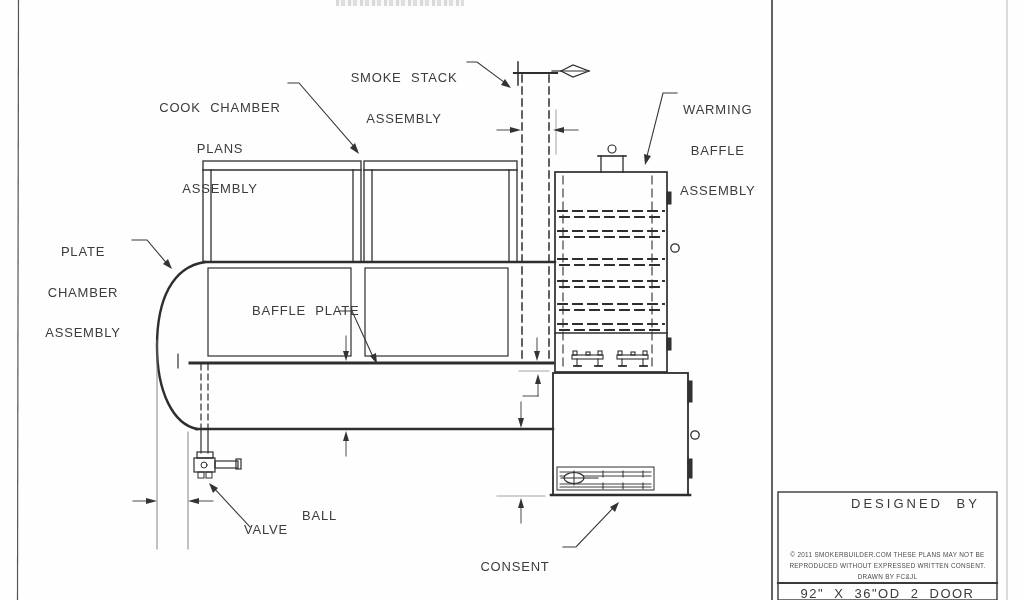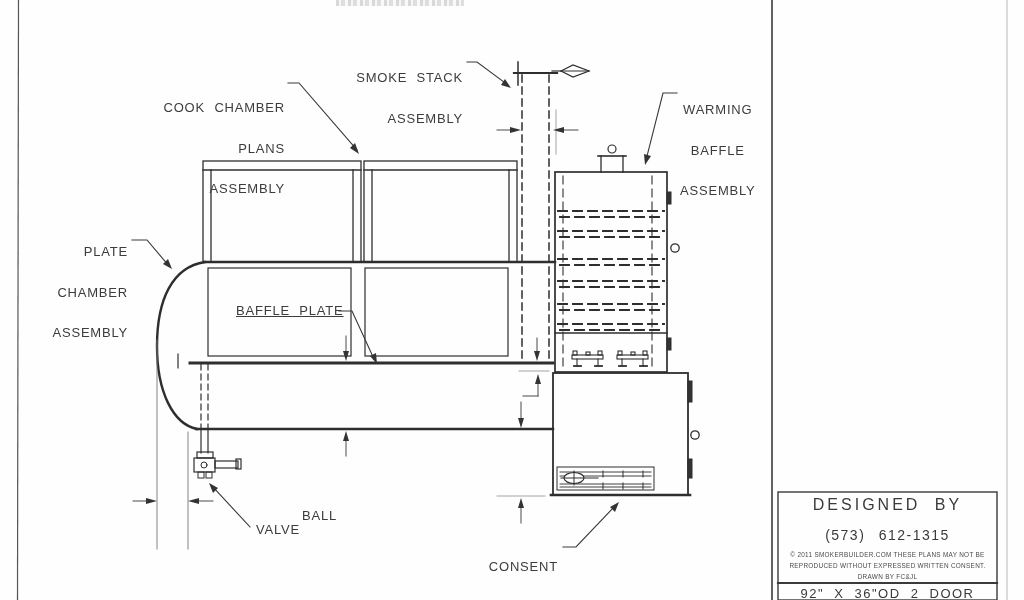--- a/index.html
+++ b/index.html
@@ -1,22 +1,22 @@
 <!DOCTYPE html>
 <html><head>
 <meta charset="utf-8">
 <style>
   html,body{margin:0;padding:0;}
   body{background:#e9e9e9;font-family:"Liberation Sans",sans-serif;}
   #sheet{position:relative;width:1024px;height:600px;background:#fefefe;overflow:hidden;}
   #linework{position:absolute;left:0;top:0;width:1024px;height:600px;}
   .lbl{position:absolute;color:#3c3c3c;font-size:13px;letter-spacing:.8px;word-spacing:5px;line-height:13.5px;white-space:pre;text-align:center;}
-  .lbl.r{text-align:right;}
+  .lbl.r{}
   .tb{position:absolute;left:778px;width:219px;text-align:center;color:#3a3a3a;white-space:nowrap;}
-  .tb.designed{top:496px;font-size:16px;letter-spacing:3px;word-spacing:7px;}
+  .tb.designed{top:496px;font-size:13px;letter-spacing:3px;word-spacing:7px;margin-left:28px;}
   .tb.company{top:508px;font-size:17.5px;letter-spacing:1px;}
   .tb.phone{top:527px;font-size:14px;letter-spacing:1.5px;word-spacing:8px;}
   .tb.copy{font-size:6.4px;letter-spacing:.3px;color:#4a4a4a;}
   .tb.model{top:586px;font-size:13px;letter-spacing:1.5px;word-spacing:5px;}
   .watermark{position:absolute;left:336px;top:0;width:128px;height:6px;opacity:.32;
     background:repeating-linear-gradient(90deg,#8a8a8a 0 3px,#e6e6e6 3px 5px,#9a9a9a 5px 9px,#efefef 9px 12px);}
 </style>
 </head>
 <body>
 
@@ -215,30 +215,29 @@
     <div>BAFFLE</div>
     <div>ASSEMBLY</div>
   </div>
 
   <div class="lbl r" style="left:38px;top:218px;width:90px;">
     <div>PLATE</div>
     <div>CHAMBER</div>
     <div>ASSEMBLY</div>
   </div>
 
-  <div class="lbl" style="left:236px;top:304px;text-decoration:underline;">BAFFLE PLATE</div>
+  <div class="lbl" style="left:252px;top:304px;">BAFFLE PLATE</div>
 
   <div class="lbl" style="left:302px;top:509px;">BALL</div>
-  <div class="lbl" style="left:256px;top:523px;">VALVE</div>
+  <div class="lbl" style="left:244px;top:523px;">VALVE</div>
 
   <div class="lbl r" style="left:472px;top:533px;width:86px;">
     <div>CONSENT</div>
     
   </div>
 
   <div class="tb designed">DESIGNED BY</div>
-  <div class="tb phone">(573) 612-1315</div>
   <div class="tb copy" style="top:551px;">©  2011  SMOKERBUILDER.COM  THESE  PLANS  MAY  NOT  BE</div>
   <div class="tb copy" style="top:562px;">REPRODUCED  WITHOUT  EXPRESSED  WRITTEN  CONSENT.</div>
   <div class="tb copy" style="top:573px;">DRAWN  BY  FC&amp;JL</div>
   <div class="tb model">92" X 36"OD 2 DOOR</div>
 
 </div>
 
 </body></html>

